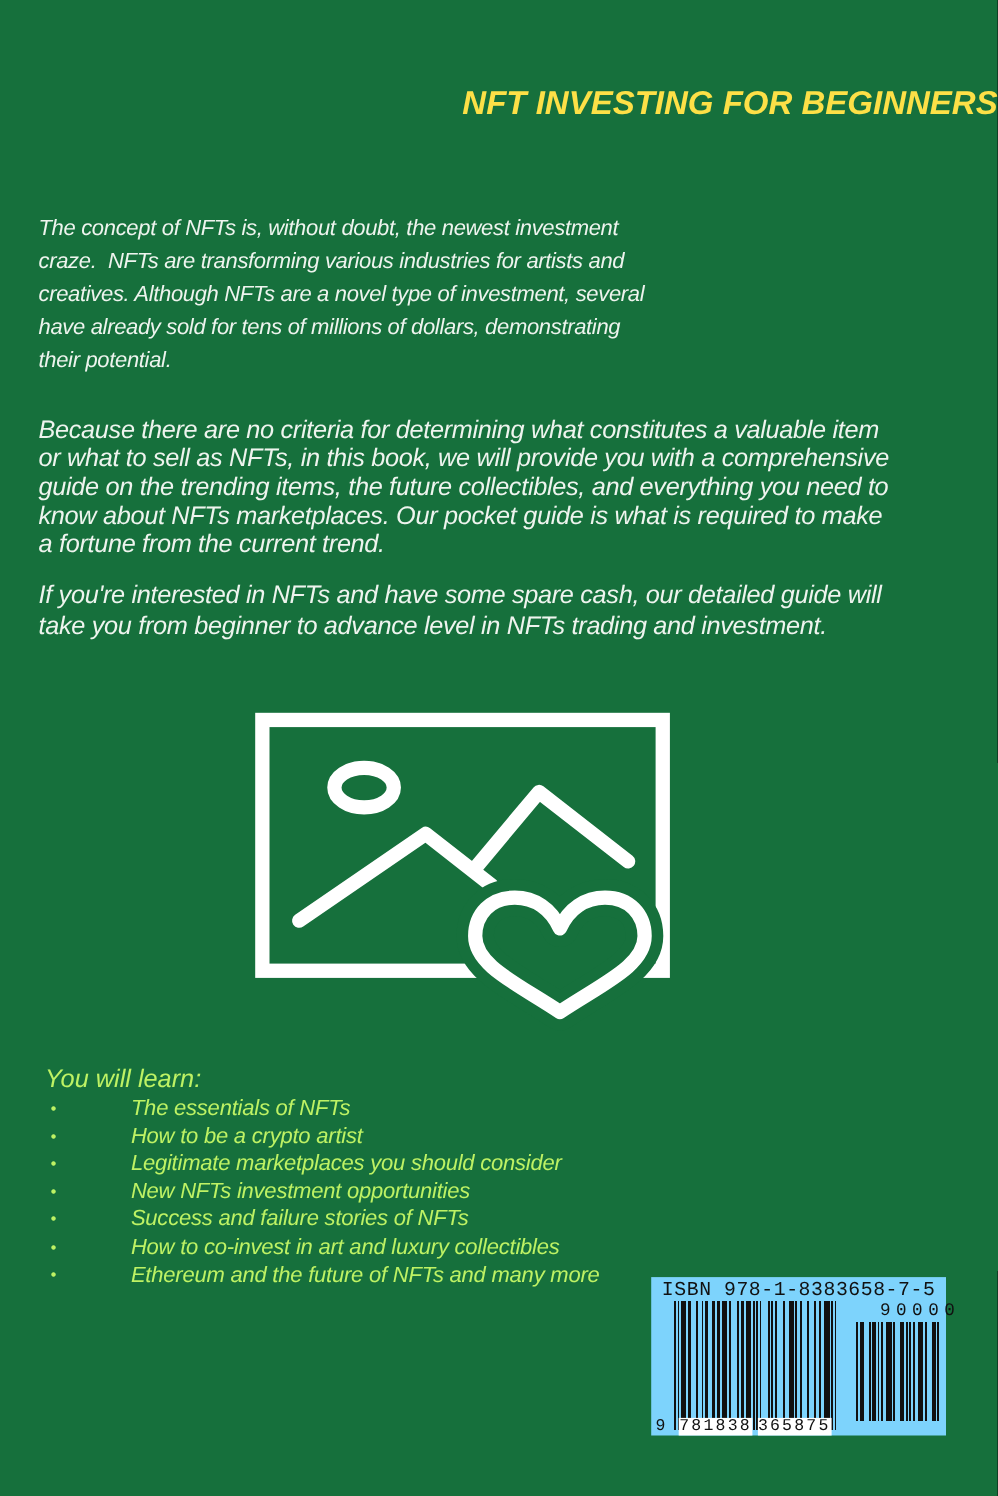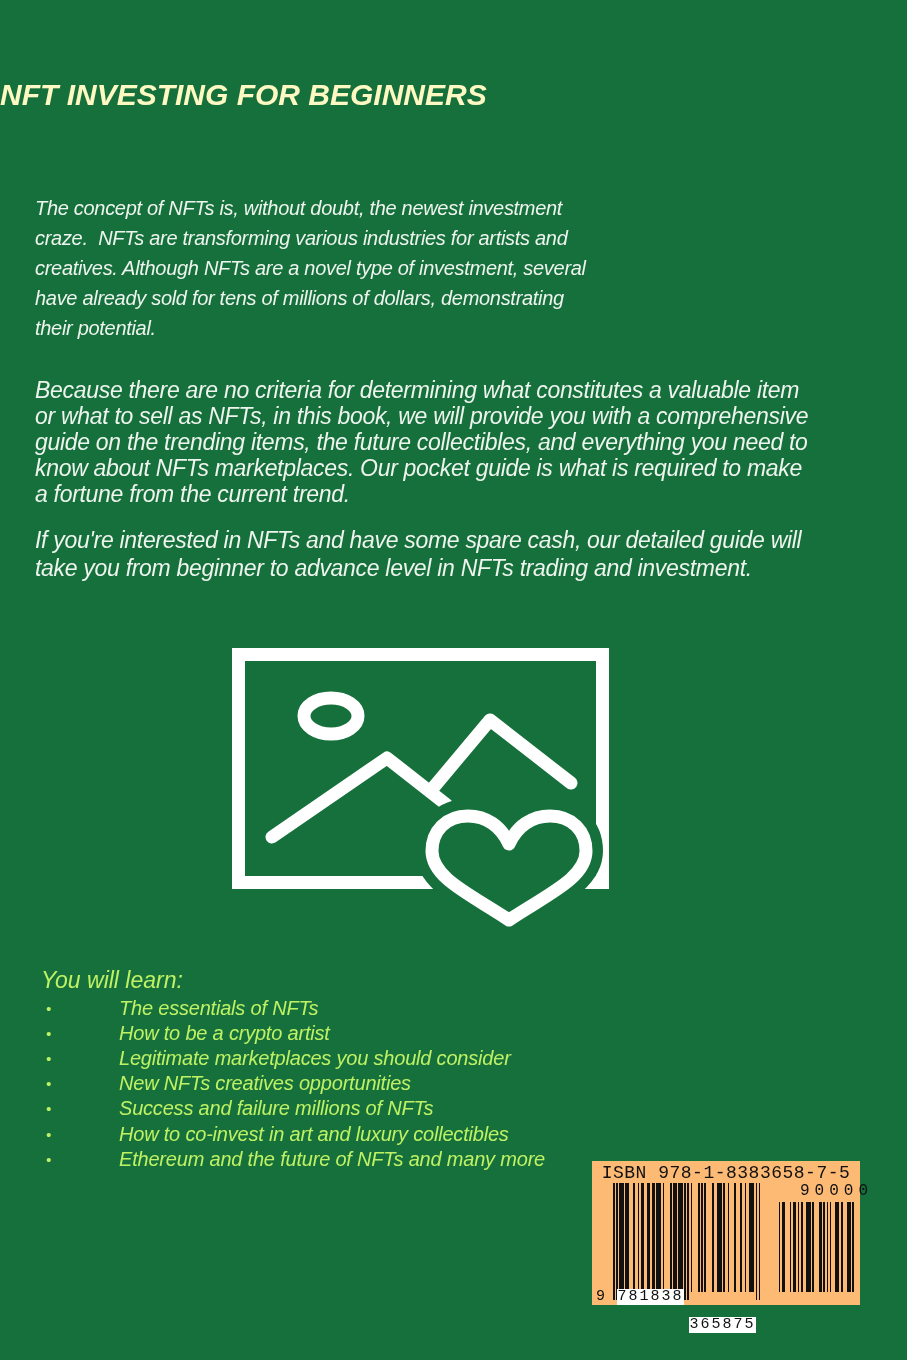--- a/index.html
+++ b/index.html
@@ -3,57 +3,57 @@
 <meta charset="utf-8">
 <style>
   html,body{margin:0;padding:0;background:#0d0d0d;}
   .page{
     position:relative;width:907px;height:1360px;overflow:hidden;
     background:#16703c;
     font-family:"Liberation Sans",sans-serif;
   }
   .book-title{
     position:absolute;left:0;right:0;top:78px;margin:0;
-    text-align:left;color:#fef9c3;
+    text-align:right;color:#fde047;
     font-size:30px;font-weight:bold;font-style:italic;letter-spacing:0px;
     white-space:pre;
   }
   .para{
     position:absolute;left:35px;width:872px;margin:0;
     color:#eef4ee;font-style:italic;white-space:pre;letter-spacing:-0.3px;
   }
   .p1{top:193px;font-size:20px;line-height:30px;}
   .p2{top:377px;font-size:23px;line-height:26px;}
   .p3{top:526px;font-size:23px;line-height:28px;}
   .pic-icon{position:absolute;left:225px;top:645px;width:400px;height:300px;}
   .learn{position:absolute;left:41px;top:966px;color:#bef264;font-style:italic;}
   .learn-heading{font-size:23px;line-height:28px;margin-bottom:2px;}
   .li{display:flex;align-items:center;height:25.1px;font-size:20px;letter-spacing:-0.2px;}
   .li .dot{
     display:inline-block;width:73px;margin-left:5px;flex:none;
     font-size:15px;line-height:25px;
   }
   .barcode{
     position:absolute;left:592px;top:1161px;width:268px;height:144px;
-    background:#fdba74;color:#111111;
+    background:#7dd3fc;color:#111111;
     font-family:"Liberation Mono","DejaVu Sans Mono",monospace;
   }
   .isbn-label{
     position:absolute;top:2px;left:0;right:0;text-align:center;
     font-size:18px;line-height:20px;letter-spacing:0.5px;white-space:nowrap;
   }
   .addon-label{
     position:absolute;top:21px;left:185px;width:77px;text-align:center;
     font-size:16px;line-height:18px;letter-spacing:5px;text-indent:5px;white-space:nowrap;margin-left:18px;
   }
   .bars{position:absolute;left:0;top:0;width:268px;height:152px;}
   .bd{position:absolute;top:128px;font-size:15px;line-height:16px;letter-spacing:2px;}
   .bd-first{left:4px;}
   .bd-g1{left:25px;width:67px;text-align:center;background:#ffffff;}
-  .bd-g2{left:97px;width:67px;text-align:center;background:#ffffff;margin-top:28px;}
+  .bd-g2{left:97px;width:67px;background:#ffffff;}
 </style>
 </head>
 <body>
 
 <div class="page">
 
   <h1 class="book-title">NFT INVESTING FOR BEGINNERS</h1>
 
   <p class="para p1">The concept of NFTs is, without doubt, the newest investment
 craze.  NFTs are transforming various industries for artists and
@@ -86,25 +86,25 @@
     <div class="li">
       <span class="dot">•</span>
       <span>How to be a crypto artist</span>
     </div>
     <div class="li">
       <span class="dot">•</span>
       <span>Legitimate marketplaces you should consider</span>
     </div>
     <div class="li">
       <span class="dot">•</span>
-      <span>New NFTs creatives opportunities</span>
+      <span>New NFTs investment opportunities</span>
     </div>
     <div class="li">
       <span class="dot">•</span>
-      <span>Success and failure millions of NFTs</span>
+      <span>Success and failure stories of NFTs</span>
     </div>
     <div class="li">
       <span class="dot">•</span>
       <span>How to co-invest in art and luxury collectibles</span>
     </div>
     <div class="li">
       <span class="dot">•</span>
       <span>Ethereum and the future of NFTs and many more</span>
     </div>
   </div>

